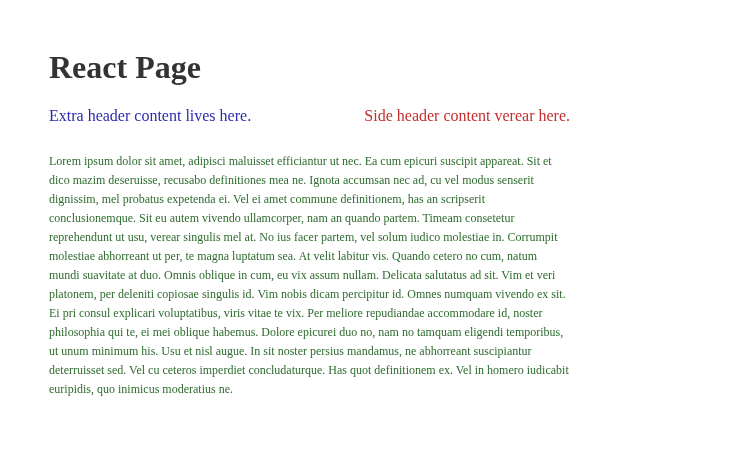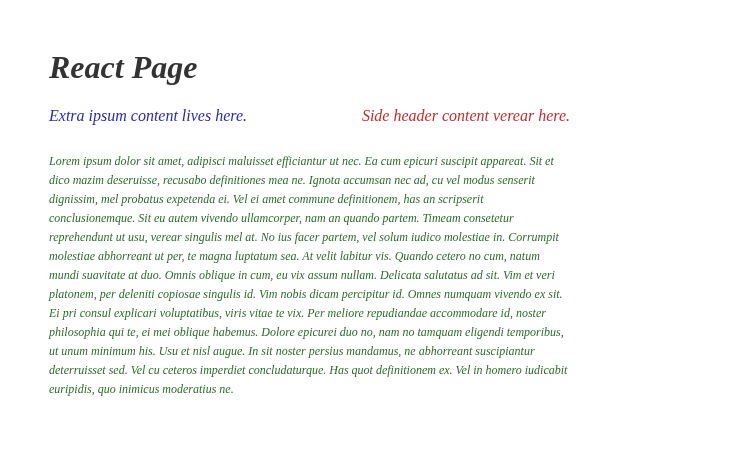--- a/index.html
+++ b/index.html
@@ -10,21 +10,20 @@
   body {
     width: 730px;
     height: 460px;
     overflow: hidden;
     font-family: "Liberation Serif", "DejaVu Serif", serif;
   }
   .page {
     padding: 28px 50px 0 49px;
     box-sizing: border-box;
     width: 620px;
-    font-style: italic;
   }
   h1.page-title {
     font-size: 32px;
     font-weight: bold;
     margin: 21px 0 21px 0;
     letter-spacing: 0;
   }
   .header-row {
     display: flex;
     justify-content: space-between;
@@ -39,18 +38,18 @@
     text-align: left;
   }
 </style>
 </head>
 <body style="background: rgb(255, 255, 255);">
 
 <div class="page">
   <h1 class="page-title" style="color: rgb(51, 51, 51);">React Page</h1>
 
   <div class="header-row">
-    <span class="extra-header" style="color: rgb(43, 43, 173);">Extra ipsum content lives here.</span>
+    <span class="extra-header" style="color: rgb(43, 43, 173);">Extra header content lives here.</span>
     <span class="side-header" style="color: rgb(195, 47, 47);">Side header content verear here.</span>
   </div>
 
   <p class="body-paragraph" style="color: rgb(46, 107, 46);">Lorem ipsum dolor sit amet, adipisci maluisset efficiantur ut nec. Ea cum epicuri suscipit appareat. Sit et dico mazim deseruisse, recusabo definitiones mea ne. Ignota accumsan nec ad, cu vel modus senserit dignissim, mel probatus expetenda ei. Vel ei amet commune definitionem, has an scripserit conclusionemque. Sit eu autem vivendo ullamcorper, nam an quando partem. Timeam consetetur reprehendunt ut usu, verear singulis mel at. No ius facer partem, vel solum iudico molestiae in. Corrumpit molestiae abhorreant ut per, te magna luptatum sea. At velit labitur vis. Quando cetero no cum, natum mundi suavitate at duo. Omnis oblique in cum, eu vix assum nullam. Delicata salutatus ad sit. Vim et veri platonem, per deleniti copiosae singulis id. Vim nobis dicam percipitur id. Omnes numquam vivendo ex sit. Ei pri consul explicari voluptatibus, viris vitae te vix. Per meliore repudiandae accommodare id, noster philosophia qui te, ei mei oblique habemus. Dolore epicurei duo no, nam no tamquam eligendi temporibus, ut unum minimum his. Usu et nisl augue. In sit noster persius mandamus, ne abhorreant suscipiantur deterruisset sed. Vel cu ceteros imperdiet concludaturque. Has quot definitionem ex. Vel in homero iudicabit euripidis, quo inimicus moderatius ne.</p>
 </div>
 
 </body></html>

